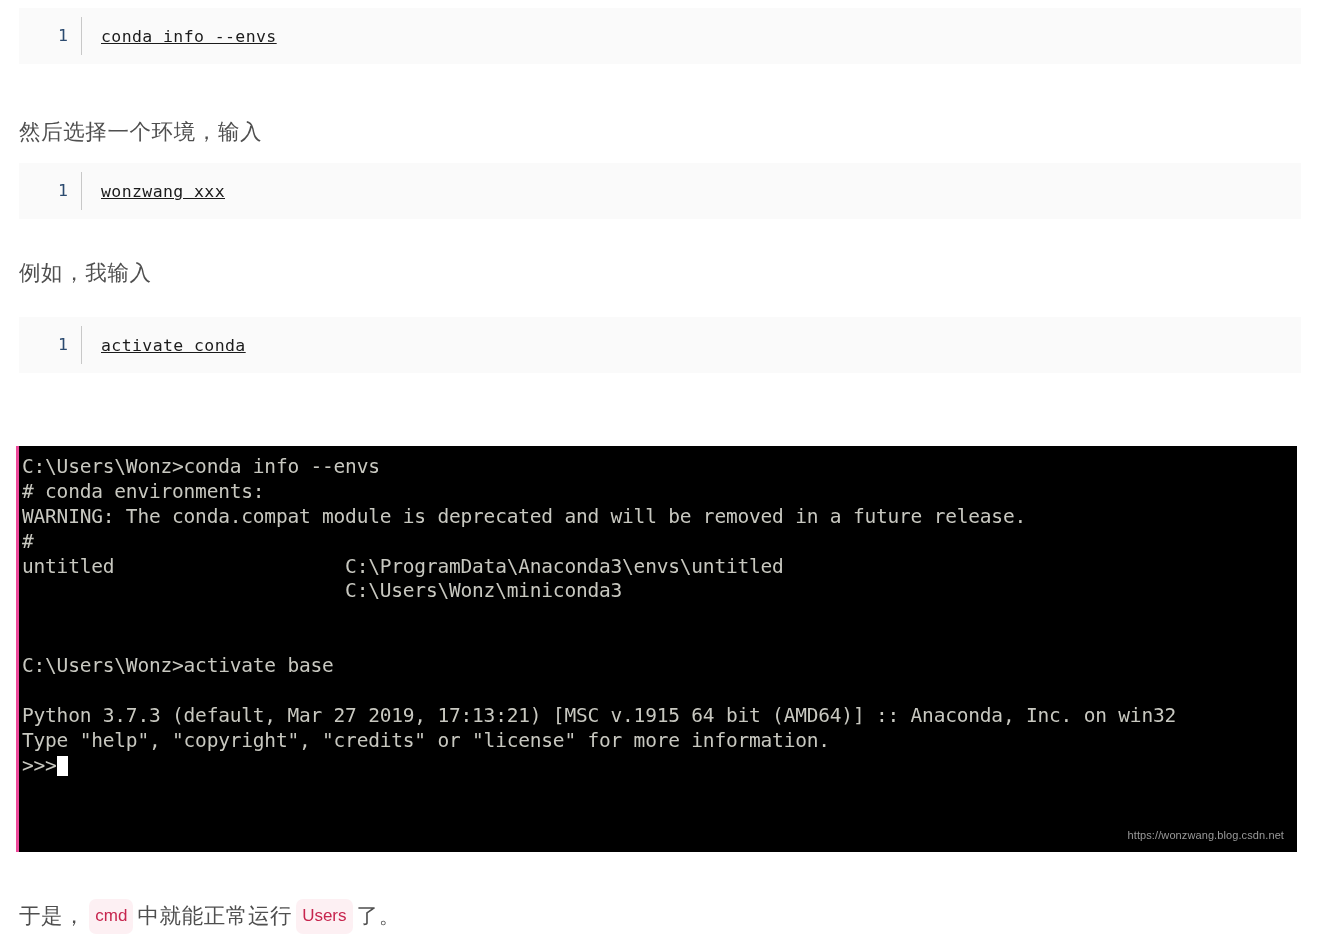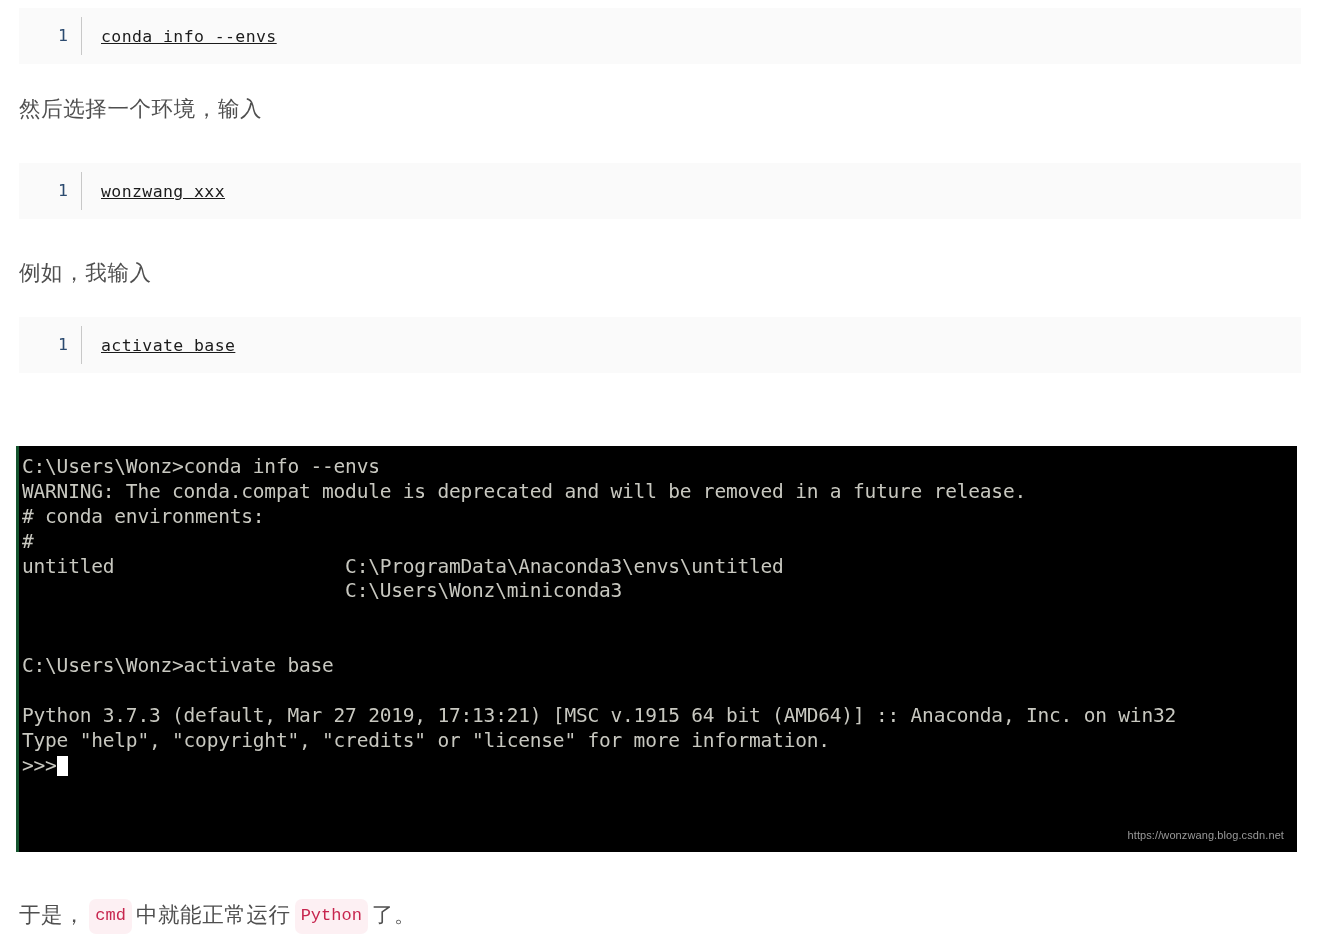--- a/index.html
+++ b/index.html
@@ -70,46 +70,46 @@
   
   .para {
     position: absolute;
     left: 19px;
     color: #4f4f4f;
     font-size: 21.5px;
     line-height: 30px;
     letter-spacing: 0.6px;
     white-space: nowrap;
   }
-  #para-1 { top: 94px; }
+  #para-1 { top: 117px; }
   #para-2 { top: 258px; text-align: center; }
   #para-3 { top: 899px; }
 
   .inline-code {
     display: inline-block;
     background: #fdf0f3;
     color: #c7254e;
-    font-family: Liberation Mono, monospace;
+    font-family: Liberation Sans, sans-serif;
     font-size: 17px;
     padding: 2px 6px 3px 6px;
     border-radius: 7px;
     letter-spacing: 0;
     vertical-align: 2px;
     margin: 0 4px;
   }
 
   
   .terminal {
     position: absolute;
     left: 16px;
     top: 446px;
     width: 1281px;
     height: 406px;
     background: #000000;
-    border-left: 3px solid #14532d;
+    border-left: 3px solid #ec4899;
     box-sizing: border-box;
     overflow: hidden;
   }
   .term-inner {
     position: absolute;
     left: 3px;
     top: 9px;
     right: 0;
     bottom: 0;
   }
@@ -162,40 +162,40 @@
       <div class="code-text">wonzwang xxx</div>
     </div>
   </div>
 
   <div class="para" id="para-2">例如，我输入</div>
 
   <div class="codeblock" id="code-3">
     <div class="code-row">
       <div class="gutter">1</div>
       <div class="gutter-rule"></div>
-      <div class="code-text">activate base</div>
+      <div class="code-text">activate conda</div>
     </div>
   </div>
 
   <div class="terminal">
     <div class="term-inner" id="term-inner">
         <div class="term-line">C:\Users\Wonz&gt;conda info --envs</div>
+        <div class="term-line"># conda environments:</div>
         <div class="term-line">WARNING: The conda.compat module is deprecated and will be removed in a future release.</div>
-        <div class="term-line"># conda environments:</div>
         <div class="term-line">#</div>
         <div class="term-line">untitled                    C:\ProgramData\Anaconda3\envs\untitled</div>
         <div class="term-line">                            C:\Users\Wonz\miniconda3</div>
         <div class="term-line blank">&nbsp;</div>
         <div class="term-line blank">&nbsp;</div>
         <div class="term-line">C:\Users\Wonz&gt;activate base</div>
         <div class="term-line blank">&nbsp;</div>
         <div class="term-line">Python 3.7.3 (default, Mar 27 2019, 17:13:21) [MSC v.1915 64 bit (AMD64)] :: Anaconda, Inc. on win32</div>
         <div class="term-line">Type "help", "copyright", "credits" or "license" for more information.</div>
         <div class="term-line"><span>&gt;&gt;&gt;</span><span class="cursor"></span></div>
       </div>
     <div class="watermark">https://wonzwang.blog.csdn.net</div>
   </div>
 
   <div class="para" id="para-3">
-    <span>于是，</span><span class="inline-code">cmd</span><span>中就能正常运行</span><span class="inline-code">Python</span><span>了。</span>
+    <span>于是，</span><span class="inline-code">cmd</span><span>中就能正常运行</span><span class="inline-code">Users</span><span>了。</span>
   </div>
 
 </div>
 
 </body></html>

